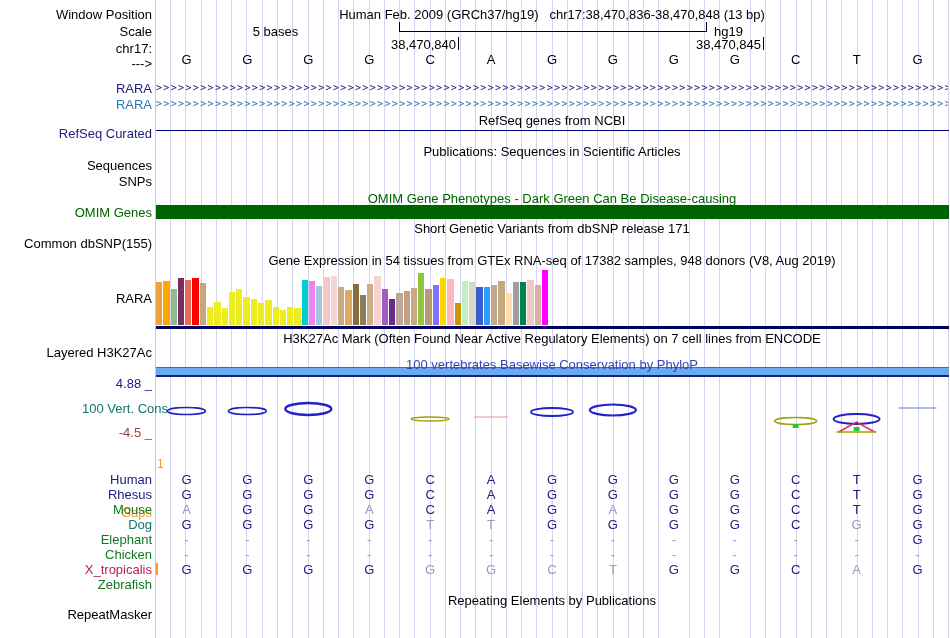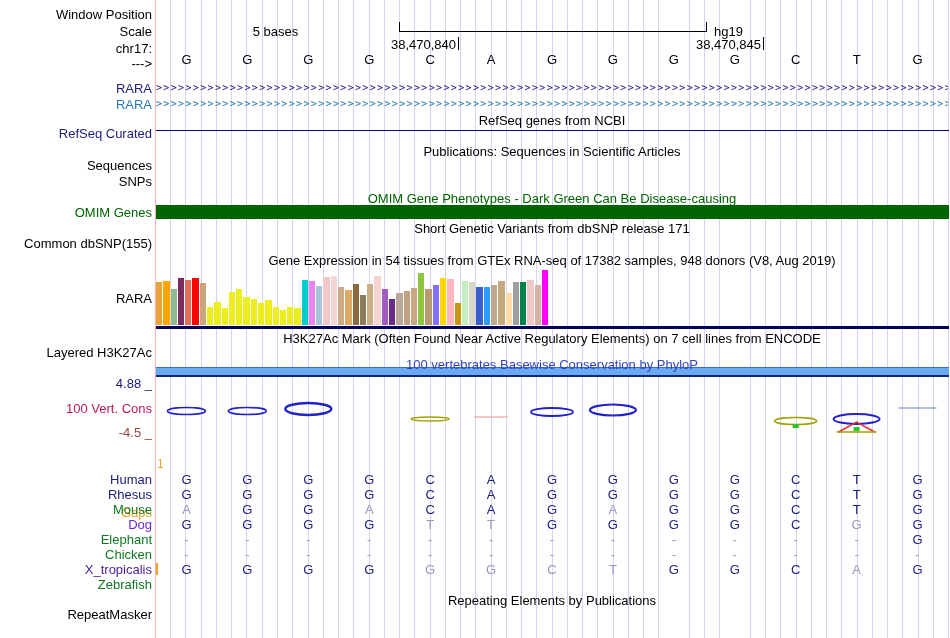--- a/index.html
+++ b/index.html
@@ -10,21 +10,21 @@
   .pinkline{position:absolute;left:155px;top:0;width:1px;height:638px;background:#ffb2b2;}
   .lbl{position:absolute;left:0;width:152px;text-align:right;font-size:13px;line-height:13px;
        color:#000;white-space:nowrap;}
   .ctr{position:absolute;left:156px;width:792px;text-align:center;font-size:13px;line-height:13px;
        color:#000;white-space:nowrap;}
   .navy{color:#202080;}
   .blue2{color:#2b7bb8;}
   .dgreen{color:#006400;}
   .orange{color:#f0a024;margin-top:48px;}
   .consblue{color:#3344bb;}
-  .vertcons{color:#be185d;}
+  .vertcons{color:#0f766e;margin-left:16px;}
   .dred{color:#994444;}
   .cells{position:absolute;left:156px;width:792px;display:flex;}
   .cells span{flex:1 1 0;text-align:center;font-size:13px;line-height:13px;color:#000;}
   .scalebar{position:absolute;left:399px;top:22px;width:306px;height:9px;
             border-left:1px solid #000;border-right:1px solid #000;border-bottom:1px solid #000;}
   .coordtick{position:absolute;width:1px;height:13px;background:#000;top:37px;}
   .arrowrow{position:absolute;left:156px;width:792px;height:11px;overflow:hidden;
             font-family:"DejaVu Sans Mono",monospace;font-size:10px;line-height:11px;letter-spacing:1.35px;}
   .hline{position:absolute;left:156px;width:793px;height:1px;background:#000080;}
   .omimbar{position:absolute;left:156px;top:205px;width:793px;height:14px;background:#006400;}
@@ -44,20 +44,24 @@
   .xtick{position:absolute;left:156px;top:563px;width:2px;height:12px;background:#f0a024;}
 </style>
 </head>
 <body>
 
 <div class="browser">
   <div class="grid"></div>
   <div class="pinkline"></div>
 
   <div class="lbl" style="top:8px">Window Position</div>
+  <div class="ctr" style="top:8px">
+    <span>Human Feb. 2009 (GRCh37/hg19)</span>&nbsp;&nbsp;
+    <span>chr17:38,470,836-38,470,848 (13 bp)</span>
+  </div>
 
   <div class="lbl" style="top:25px">Scale</div>
   <div style="position:absolute;left:156px;top:25px;width:239px;text-align:center;font-size:13px;line-height:13px;">5 bases</div>
   <div class="scalebar"></div>
   <div style="position:absolute;left:714px;top:25px;font-size:13px;line-height:13px;">hg19</div>
 
   <div class="lbl" style="top:42px">chr17:</div>
   <div style="position:absolute;left:156px;top:38px;width:300px;text-align:right;font-size:13px;line-height:13px;">38,470,840</div>
   <div class="coordtick" style="left:458px"></div>
   <div style="position:absolute;left:156px;top:38px;width:605px;text-align:right;font-size:13px;line-height:13px;">38,470,845</div>
@@ -184,24 +188,24 @@
       <line x1="680.58" x2="720.58" y1="34" y2="34" stroke="#a0a000" stroke-width="1.3"></line>
       <line x1="742.5" x2="780.5" y1="10" y2="10" stroke="#98a8e0" stroke-width="1.5"></line>
     </svg>
 
   <div class="lbl orange" style="top:458px">Gaps</div>
   <div class="gapmark">1</div>
   <div id="mz-labels">
       <div style="color: rgb(32, 32, 128);">Human</div>
       <div style="color: rgb(32, 32, 128);">Rhesus</div>
       <div style="color: rgb(17, 119, 34);">Mouse</div>
-      <div style="color: #6d28d9;">Dog</div>
+      <div style="color: #0f766e;">Dog</div>
       <div style="color: rgb(17, 119, 34);">Elephant</div>
       <div style="color: rgb(17, 119, 34);">Chicken</div>
-      <div style="color: #4c1d95;">X_tropicalis</div>
+      <div style="color: #be185d;">X_tropicalis</div>
       <div style="color: rgb(17, 119, 34);">Zebrafish</div>
     </div>
   <div id="mz-cells">
       <div class="mzrow">
         <span>G</span>
         <span>G</span>
         <span>G</span>
         <span>G</span>
         <span>C</span>
         <span>A</span>

